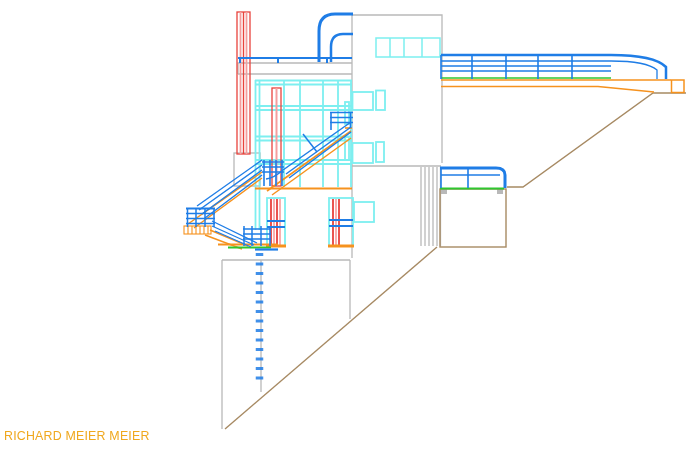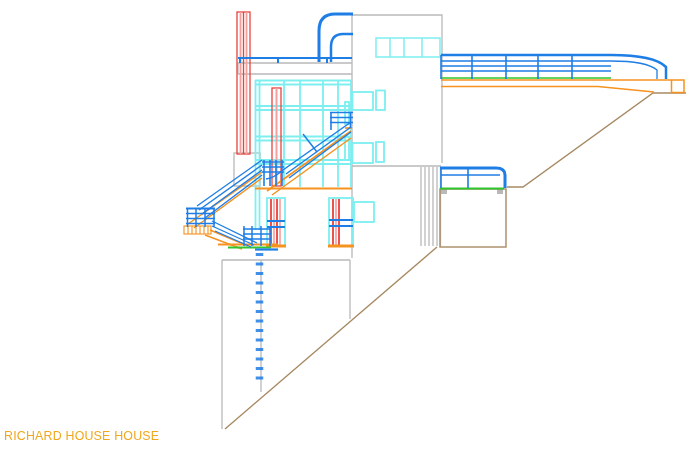--- a/index.html
+++ b/index.html
@@ -192,17 +192,17 @@
         <path d="M244,226 V246 M252,226 V246 M261,226 V246 M270,226 V246" stroke-width="1.5"></path>
         <path d="M243,229 H271 M243,234 H271 M243,239 H271" stroke-width="1.3"></path>
       </g>
       <path d="M255,249.5 H278" stroke-width="2.2"></path>
 
       <path d="M259.5,253 V386" stroke-width="7.5" stroke-dasharray="3 6.5" opacity="0.85"></path>
     </g>
   </svg>
 
   <div id="title-block">
-    <div>RICHARD HOUSE HOUSE</div>
+    <div>RICHARD MEIER MEIER</div>
     
     
   </div>
 </div>
 
 </body></html>

